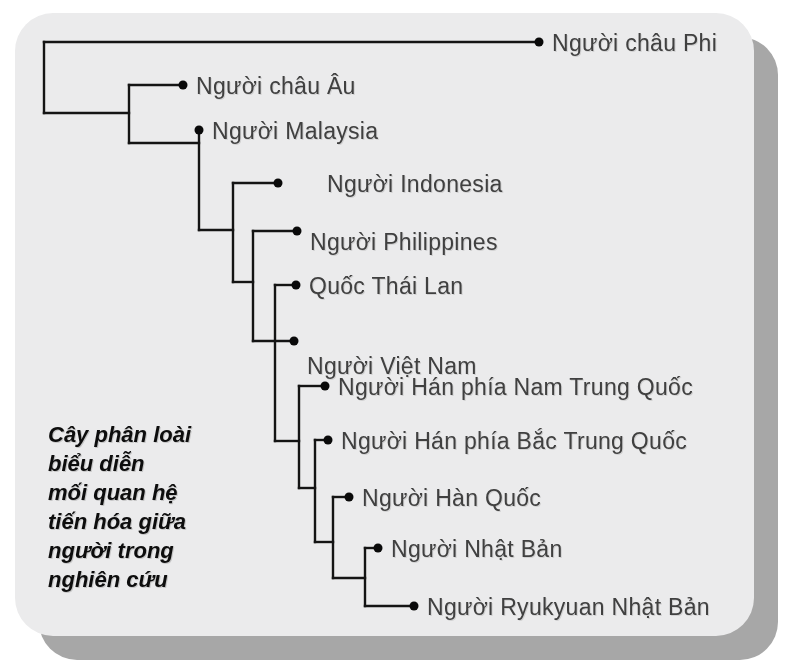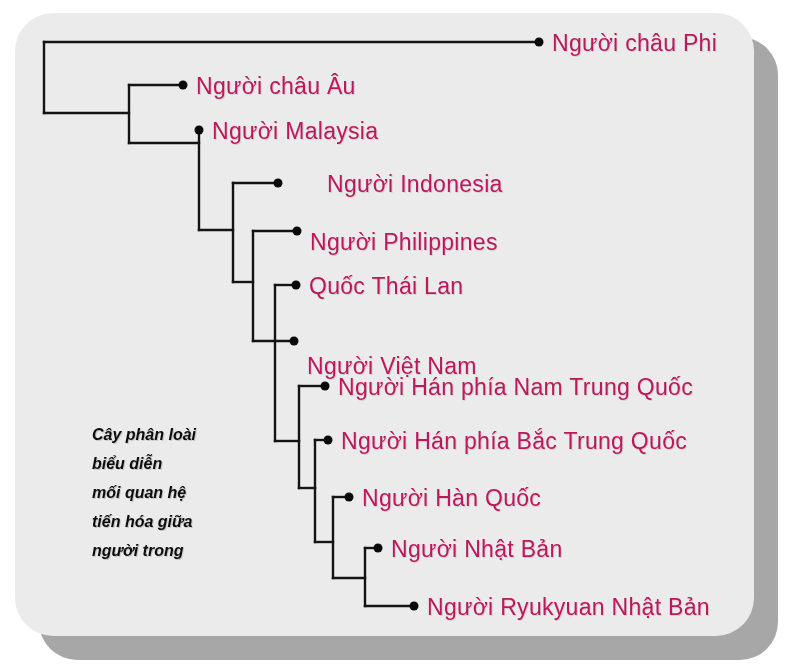--- a/index.html
+++ b/index.html
@@ -28,35 +28,34 @@
     width: 798px; height: 672px;
     pointer-events: none;
   }
   .leaf-label {
     position: absolute;
     height: 28px;
     line-height: 28px;
     font-size: 23px;
     font-weight: 500;
     letter-spacing: 0.3px;
-    color: #be185d;
+    color: #404040;
     white-space: nowrap;
     text-shadow: 1px 1px 0 rgba(130,130,130,0.25);
   }
   .caption {
     position: absolute;
     left: 48px; top: 420px;
     width: 230px;
-    font-size: 16px;
+    font-size: 22px;
     line-height: 29px;
     font-weight: bold;
     font-style: italic;
     color: #0d0d0d;
     text-shadow: 1px 1px 0 rgba(130,130,130,0.35);
-    margin-left: 44px;
   }
   .caption-line { white-space: nowrap; }
 </style>
 </head>
 <body>
 
 <div class="page">
   <div class="card"></div>
   <svg id="tree-svg" viewBox="0 0 798 672" xmlns="http://www.w3.org/2000/svg">
       <line x1="44" y1="42" x2="44" y2="113" stroke="#141414" stroke-width="2.4" stroke-linecap="square"></line>
@@ -114,14 +113,15 @@
       <div class="leaf-label" style="left: 362px; top: 484px;">Người Hàn Quốc</div>
       <div class="leaf-label" style="left: 391px; top: 535px;">Người Nhật Bản</div>
       <div class="leaf-label" style="left: 427px; top: 593px;">Người Ryukyuan Nhật Bản</div>
     </div>
   <div id="caption" class="caption">
       <div class="caption-line">Cây phân loài</div>
       <div class="caption-line">biểu diễn</div>
       <div class="caption-line">mối quan hệ</div>
       <div class="caption-line">tiến hóa giữa</div>
       <div class="caption-line">người trong</div>
+      <div class="caption-line">nghiên cứu</div>
     </div>
 </div>
 
 </body></html>

